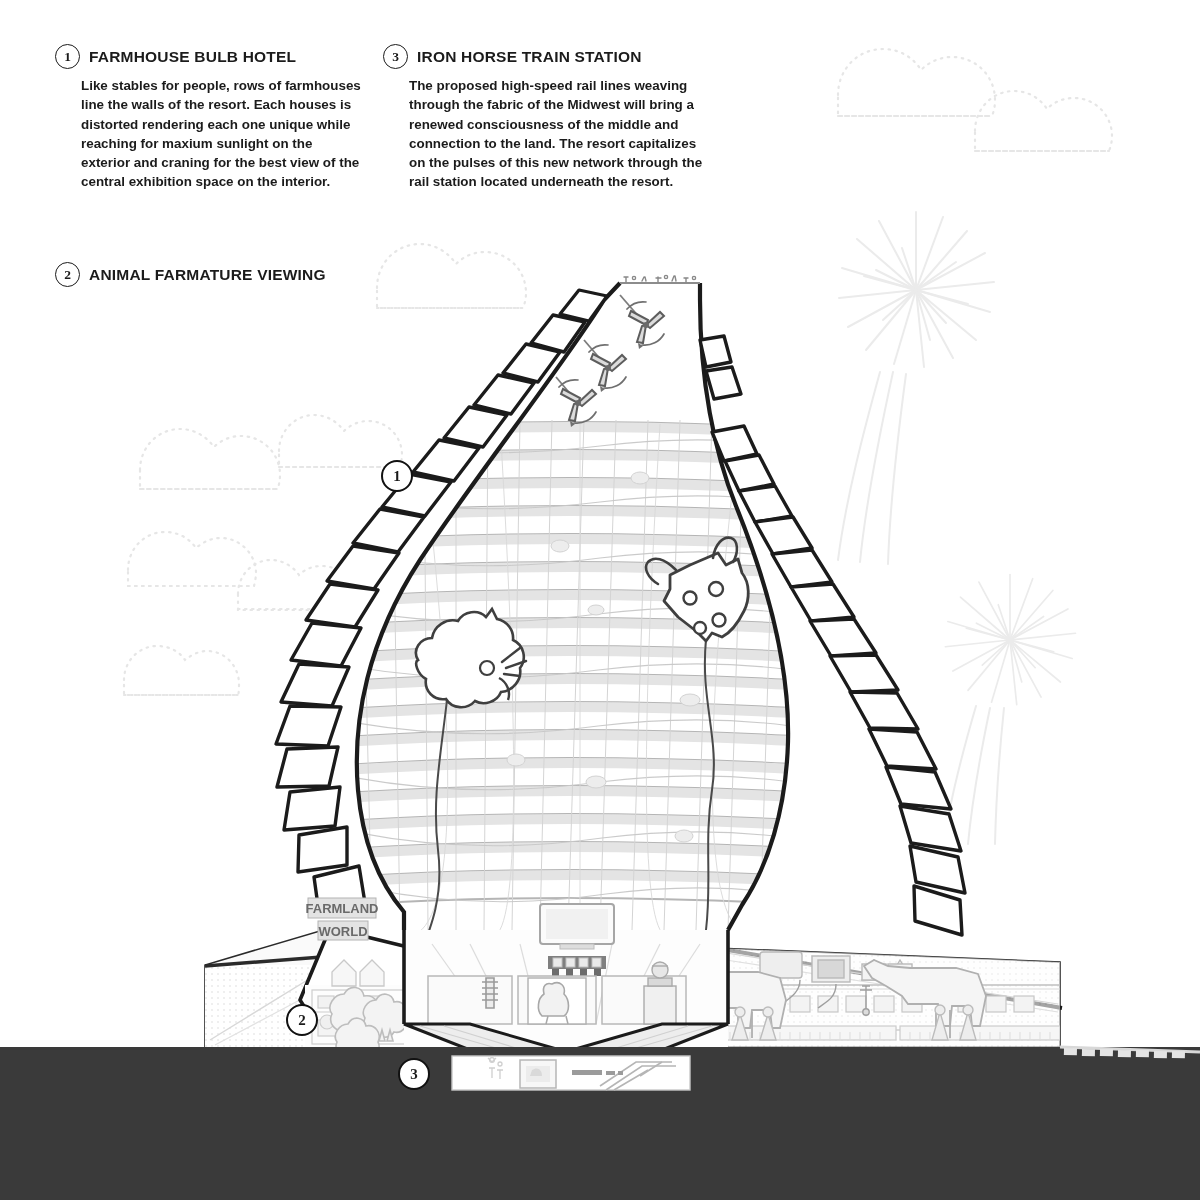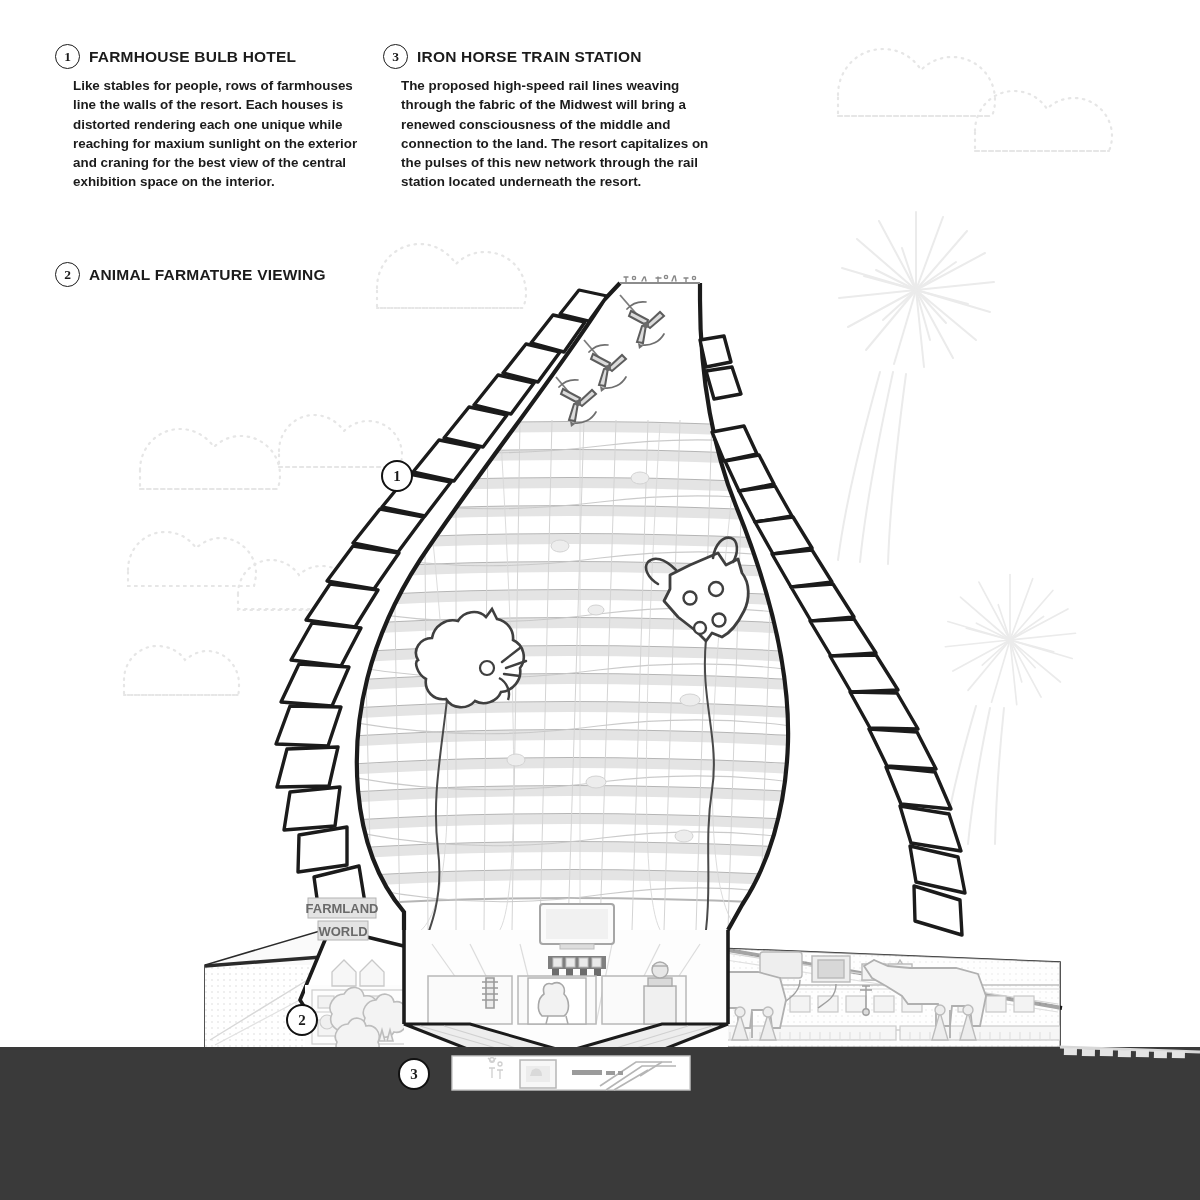--- a/index.html
+++ b/index.html
@@ -20,21 +20,21 @@
     width:23px;height:23px;border:1.9px solid #1b1b1b;border-radius:50%;
     display:flex;align-items:center;justify-content:center;
     font-size:13.5px;font-weight:700;line-height:1;flex:0 0 auto;
     font-family:"Liberation Serif", serif;
   }
   .note-title{
     font-size:15.5px;font-weight:700;letter-spacing:.2px;
     text-transform:uppercase;white-space:nowrap;
   }
   .note-body{
-    margin-left:18px;
+    margin-left:26px;
     font-size:13.4px;line-height:1.44;font-weight:600;
     text-align:left;
   }
   #note1{left:55px;top:44px;width:310px;}
   #note2{left:55px;top:262px;width:305px;}
   #note3{left:383px;top:44px;width:330px;}
 
   
   .marker{
     position:absolute;width:28px;height:28px;border-radius:50%;

